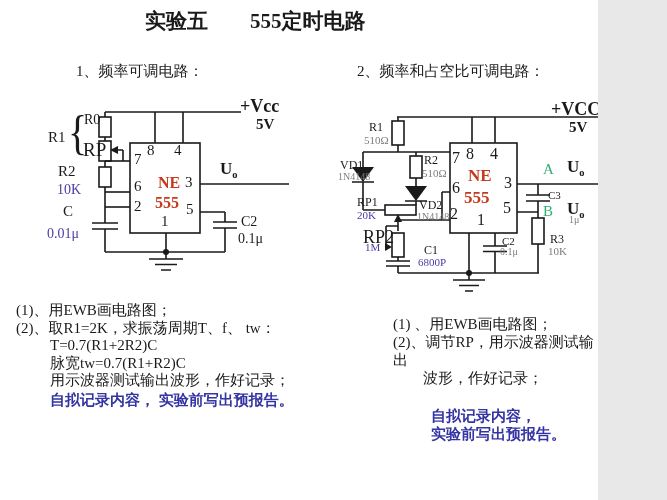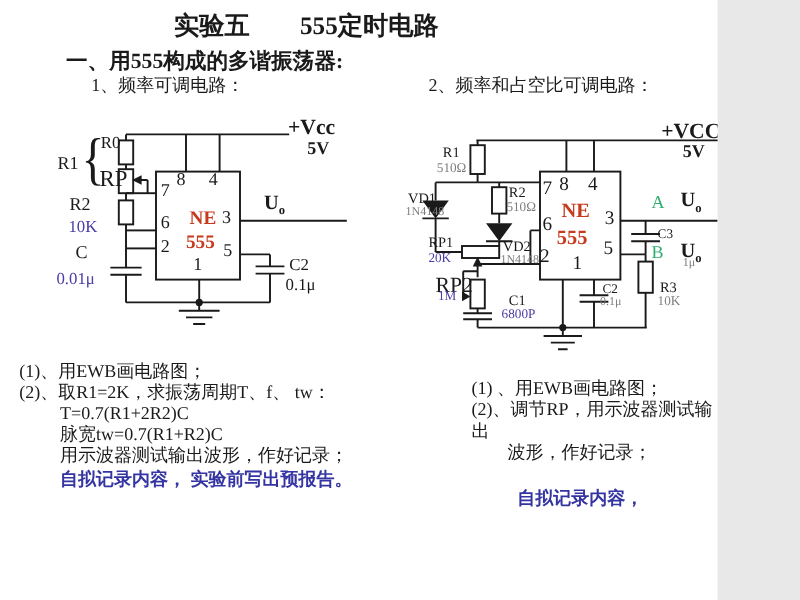--- a/index.html
+++ b/index.html
@@ -15,21 +15,20 @@
   .notes{position:absolute;font-size:15px;line-height:17.6px;}
   .notes .ind{margin-left:34px;}
   sub{font-size:62%;}
 </style>
 </head>
 <body>
 
 <div class="page">
 
   <div class="abs bold" style="left:145px;top:7px;font-size:21px;">实验五　　555定时电路</div>
-  <div class="abs bold" style="left:55px;top:39px;font-size:18px;">一、用555构成的多谐振荡器:</div>
   <div class="abs" style="left:76px;top:62px;font-size:15px;">1、频率可调电路：</div>
   <div class="abs" style="left:357px;top:62px;font-size:15px;">2、频率和占空比可调电路：</div>
 
   <svg style="left:35px;top:95px;" width="275" height="205" viewBox="0 0 275 205">
     <path class="w" d="M70,17 H206"></path>
     <path class="w" d="M120,17 V48 M148,17 V48"></path>
     <path class="w" d="M70,17 V22 M70,42 V46 M70,66 V72 M70,92 V97 M70,97 V112 M70,112 V128 M70,134 V157"></path>
     <rect class="box" x="64" y="22" width="12" height="20"></rect>
     <rect class="box" x="64" y="46" width="12" height="20"></rect>
     <path class="w" d="M82,55 H88 M88,55 V66"></path>
@@ -154,15 +153,16 @@
     <div class="ind">脉宽tw=0.7(R1+R2)C</div>
     <div class="ind">用示波器测试输出波形，作好记录；</div>
     <div class="ind bold" style="color:#3434a2;margin-top:2px;">自拟记录内容， 实验前写出预报告。</div>
   </div>
 
   <div class="notes" style="left:393px;top:315px;line-height:18px;">
     <div>(1) 、用EWB画电路图；</div>
     <div>(2)、调节RP，用示波器测试输出</div>
     <div style="margin-left:30px;">波形，作好记录；</div>
     <div class="bold" style="color:#3434a2;margin-left:38px;margin-top:20px;">自拟记录内容，</div>
+    <div class="bold" style="color:#3434a2;margin-left:38px;">实验前写出预报告。</div>
   </div>
 
 </div>
 
 </body></html>

